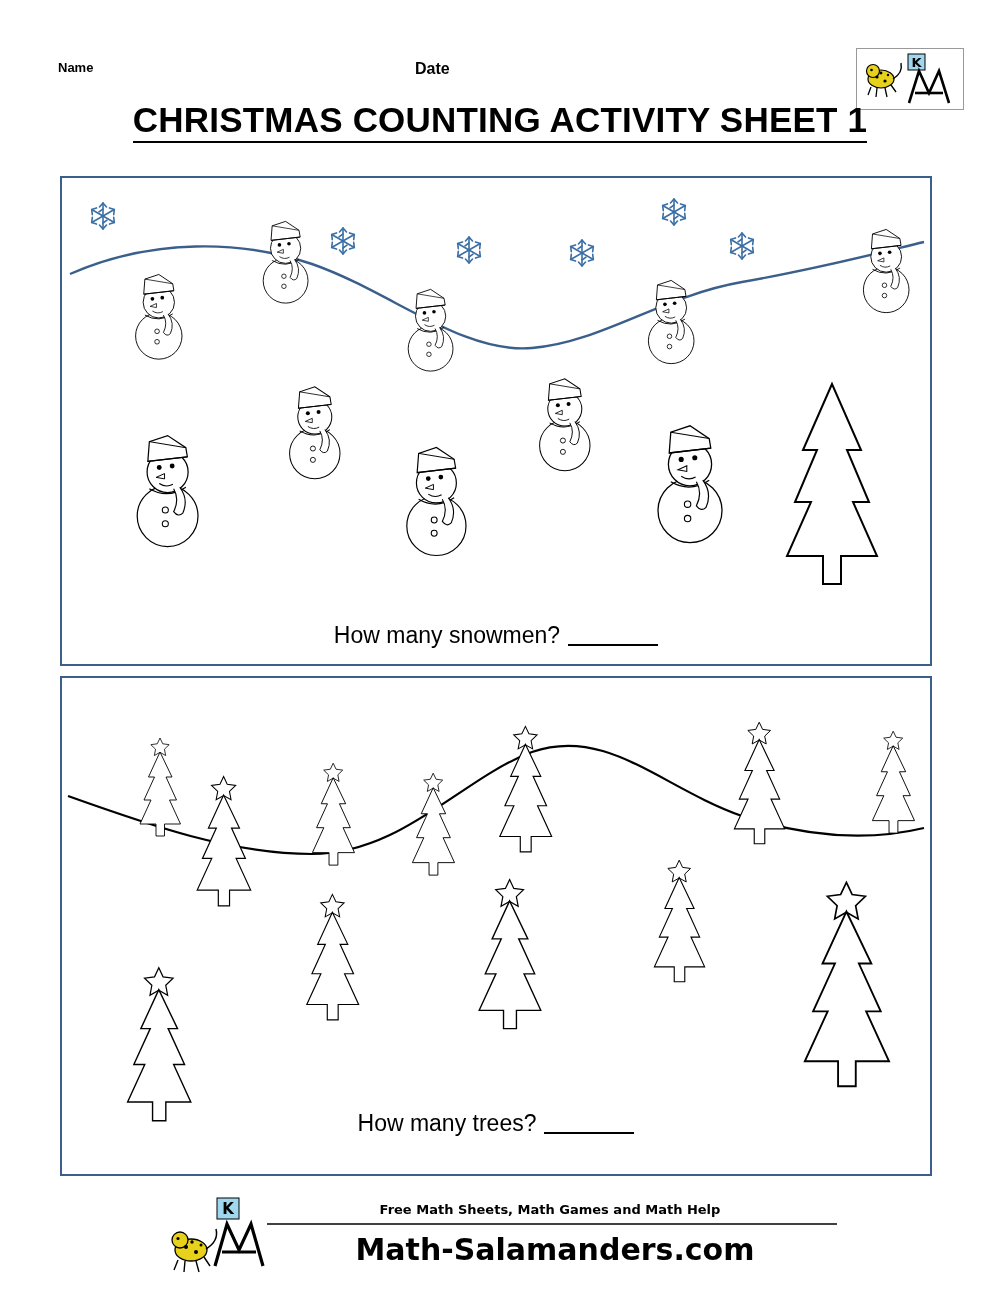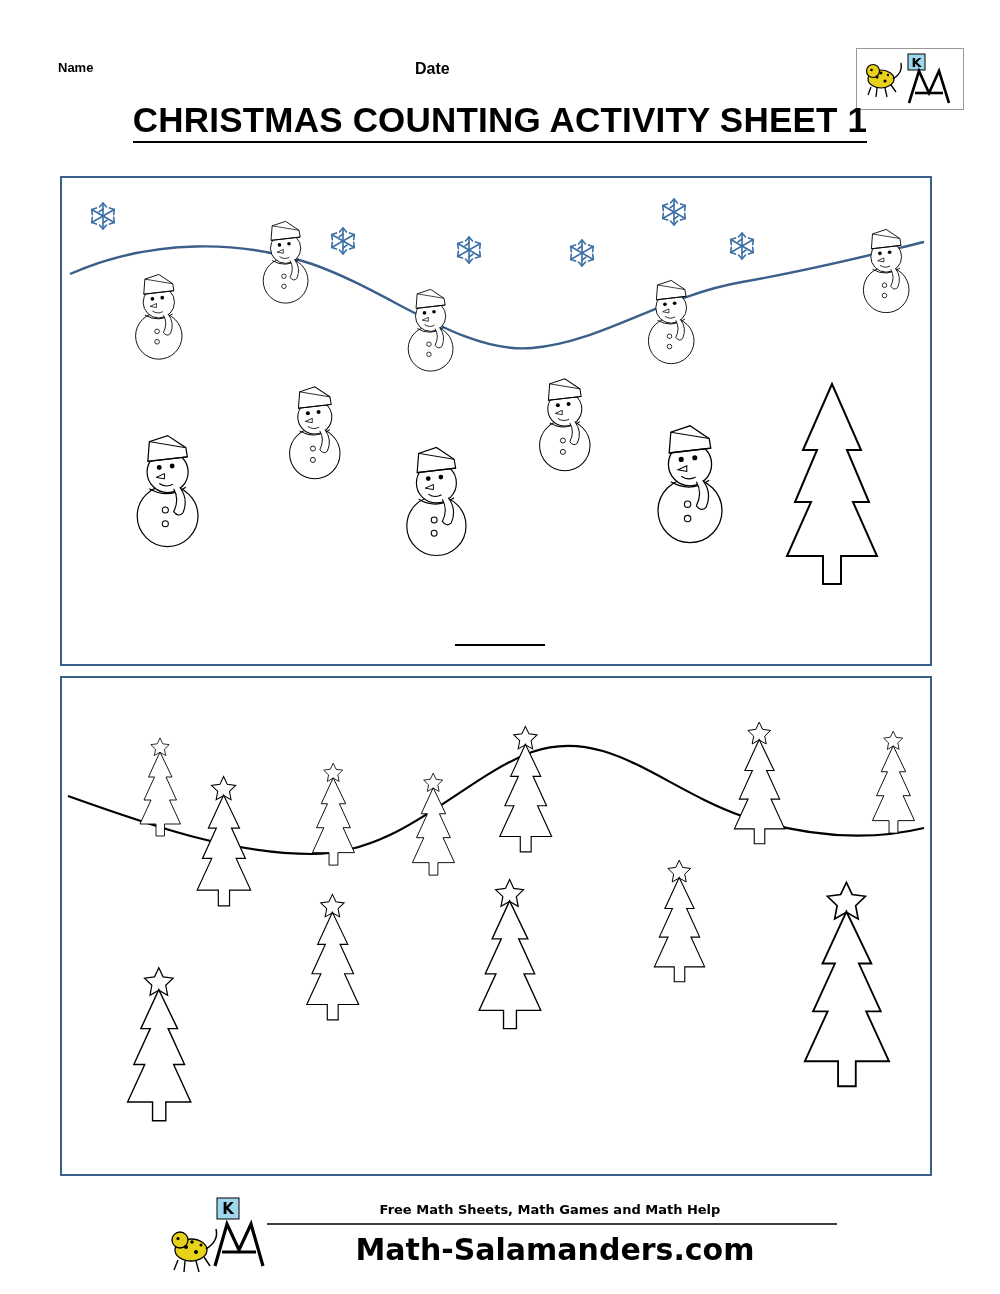--- a/index.html
+++ b/index.html
@@ -229,21 +229,21 @@
       <g transform="translate(580,243) scale(0.80)">
           <use href="#snowman"></use>
         </g>
 
       <g transform="translate(705,200) scale(1.0)">
           <use href="#tree-plain"></use>
         </g>
     </svg>
 
     <div class="question" style="top: 444px;">
-      <span class="q-line"></span>
+      <span>How many snowmen?</span><span class="q-line"></span>
     </div>
   </div>
 
   <div class="panel" id="panel-trees">
     <svg width="868" height="496" viewBox="0 0 868 496">
       <defs>
         <g id="tree-star2">
           <path d="M60 10 l5.5 11.6 12.8 1.7 -9.4 9.1 2.4 12.7 -11.3 -6.4 -11.3 6.4 2.4 -12.7 -9.4 -9.1 12.8 -1.7 Z" fill="#fff" stroke="#000" stroke-width="1.6"></path>
           <path d="M60 38
                    L37 88 L49 88 L28 134 L42 134 L20 182 L52 182
@@ -286,20 +286,23 @@
           <use href="#tree-star2"></use>
         </g>
       <g transform="translate(50,282) scale(0.78)">
           <use href="#tree-star2"></use>
         </g>
       <g transform="translate(722,194) scale(1.04)">
           <use href="#tree-star2"></use>
         </g>
     </svg>
 
+    <div class="question" style="top: 432px;">
+      <span>How many trees?</span><span class="q-line"></span>
+    </div>
   </div>
 
   <div class="footer">
     <div class="footer-row">
       <svg width="690" height="82" viewBox="0 0 690 82">
 
         <g transform="translate(6,20)">
           <ellipse cx="30" cy="34" rx="16" ry="11" fill="#e8d11a" stroke="#000" stroke-width="1.3"></ellipse>
           <circle cx="19" cy="24" r="8" fill="#e8d11a" stroke="#000" stroke-width="1.3"></circle>
           <circle cx="17" cy="22.5" r="1.6" fill="#000"></circle>

